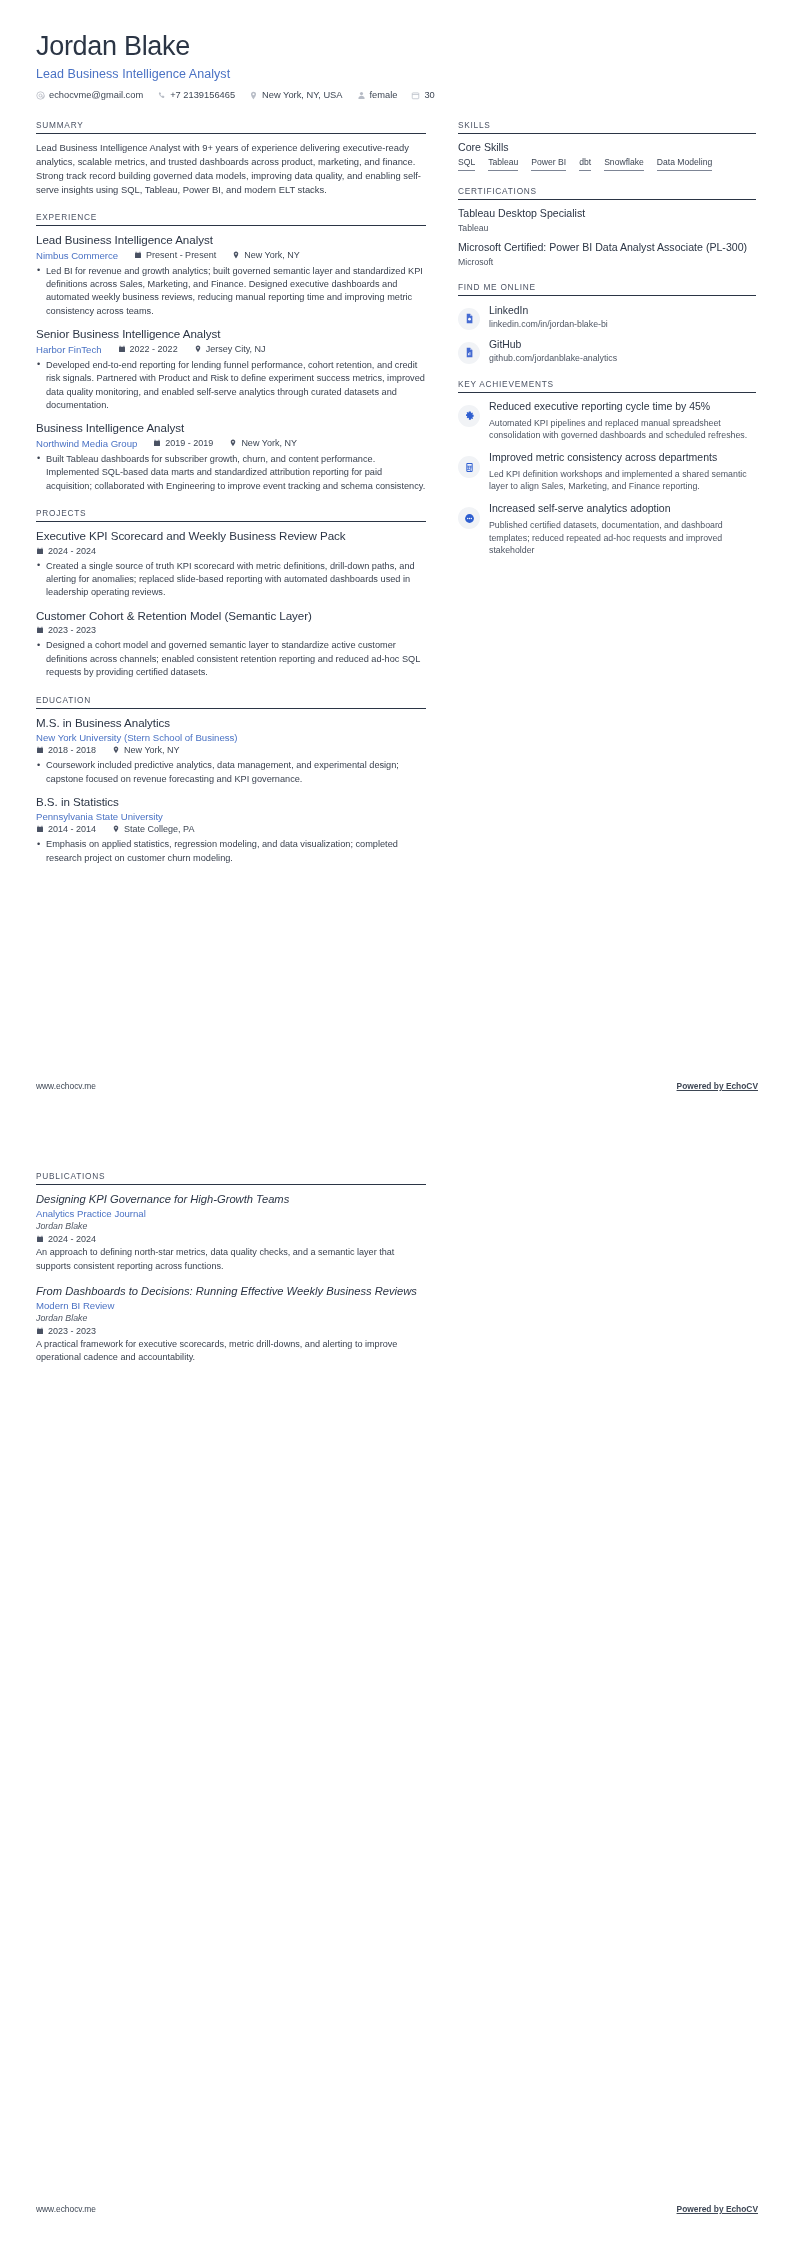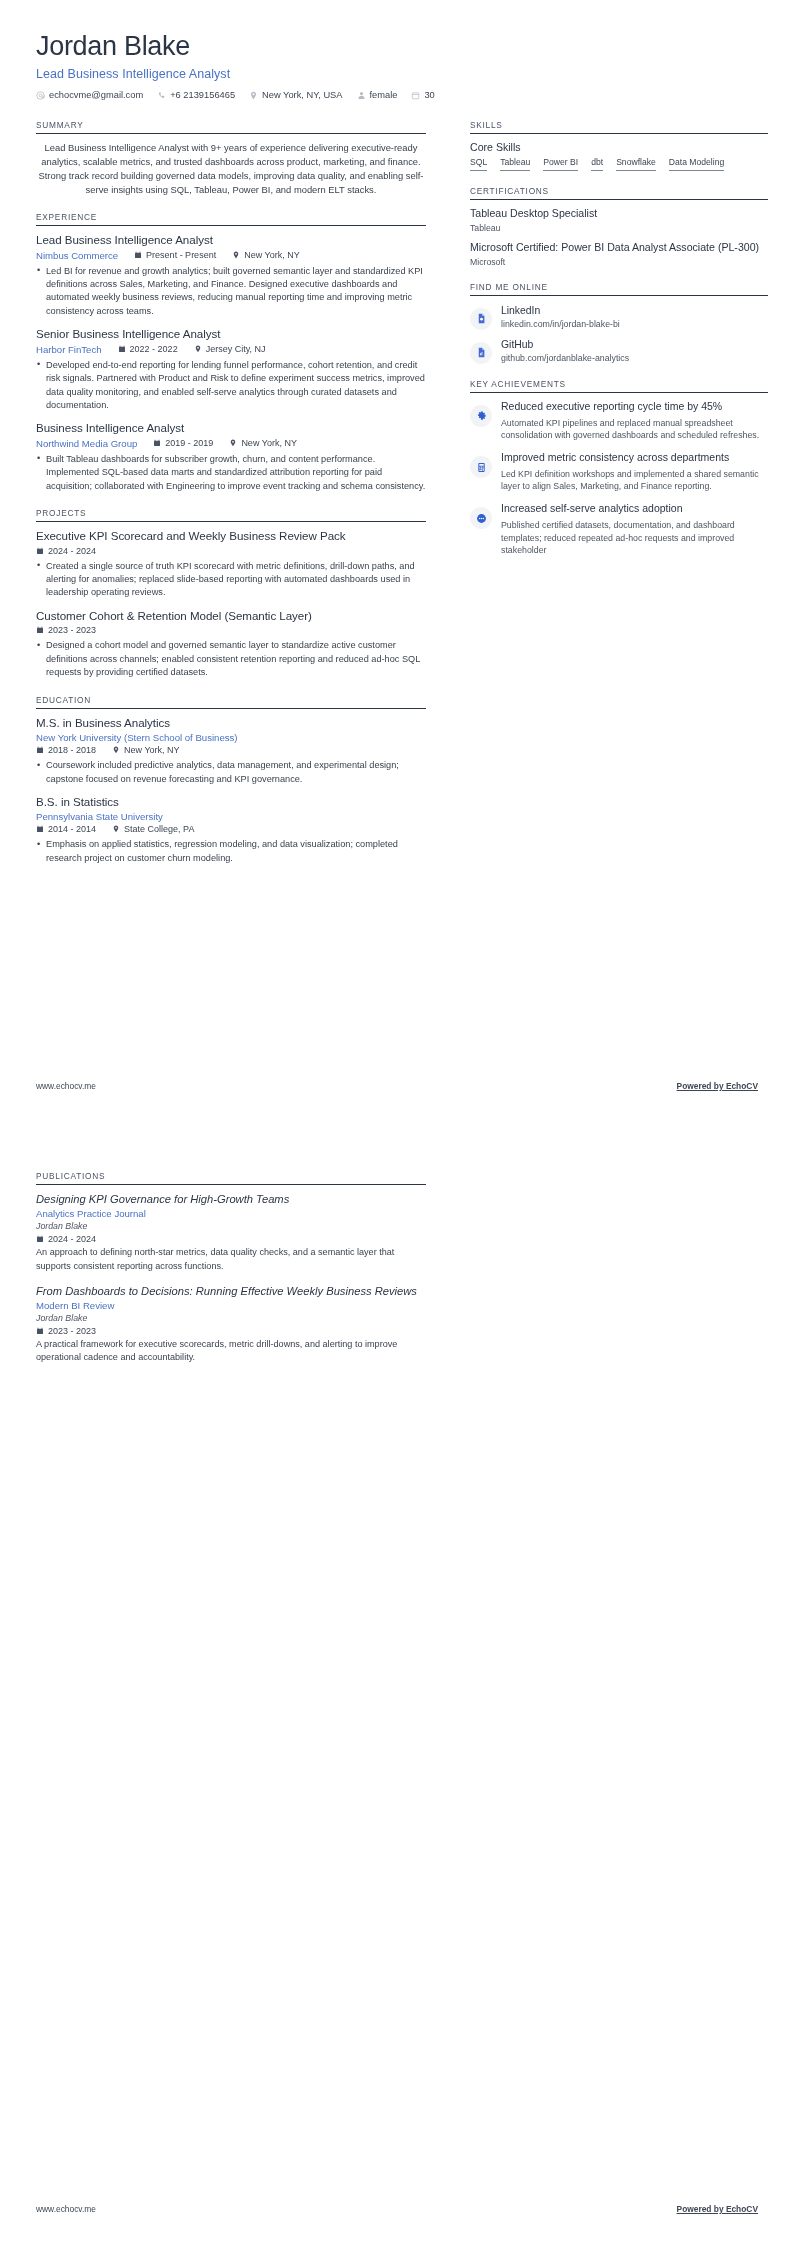--- a/index.html
+++ b/index.html
@@ -46,40 +46,39 @@
     gap: 0 14px;
     margin-top: 9px;
     font-size: 9.3px;
     color: #3d4654;
   }
   .contact-item { display: flex; align-items: center; gap: 4px; white-space: nowrap; }
   .ci-ic { display: inline-flex; width: 9px; height: 9px; color: #b7bcc6; }
   .ci-ic svg { width: 100%; height: 100%; display: block; }
 
   
-  .cols { display: flex; gap: 44px; margin-top: 20px; align-items: flex-start; }
+  .cols { display: flex; gap: 32px; margin-top: 20px; align-items: flex-start; }
   .col-left { width: 390px; flex: 0 0 390px; }
   .col-right { width: 298px; flex: 0 0 298px; }
 
   .sec { margin-bottom: 15px; }
   .sec-title {
     font-size: 8.3px;
     letter-spacing: 0.75px;
     color: #4a5263;
     text-transform: uppercase;
     padding-bottom: 3px;
     border-bottom: 1.6px solid #2b3545;
     margin-bottom: 7px;
   }
   .body-text {
     font-size: 9.4px;
     line-height: 1.48;
     color: #3a4椒;
     color: #3a4250;
-    text-align: center;
   }
 
   
   .entry { margin-bottom: 9px; }
   .entry:last-child { margin-bottom: 0; }
   .e-title {
     font-size: 11.6px;
     color: #2b3545;
     line-height: 1.25;
     letter-spacing: -0.05px;
@@ -207,21 +206,21 @@
           </span>
           <span>echocvme@gmail.com</span>
         </div>
 
         <div class="contact-item">
           <span class="ci-ic">
             <svg viewBox="0 0 16 16" fill="currentColor">
               <path d="M4.2 2.4c.5-.4 1.2-.3 1.6.2l1.1 1.5c.3.4.3 1 -.1 1.4l-.7.7c-.2.2-.2.4-.1.6.5 1 1.5 2 2.5 2.5.2.1.4.1.6-.1l.7-.7c.4-.4 1-.4 1.4-.1l1.5 1.1c.5.4.6 1.1.2 1.6l-.6.8c-.5.6-1.3.8-2 .6C7.6 11.4 4.6 8.4 3.4 5c-.3-.7 0-1.5.6-2z"></path>
             </svg>
           </span>
-          <span>+6 2139156465</span>
+          <span>+7 2139156465</span>
         </div>
 
         <div class="contact-item">
           <span class="ci-ic">
             <svg viewBox="0 0 16 16" fill="currentColor">
               <path d="M8 1.2c-2.5 0-4.5 2-4.5 4.5 0 3.3 4.5 9 4.5 9s4.5-5.7 4.5-9c0-2.5-2-4.5-4.5-4.5zm0 6.3a1.8 1.8 0 1 1 0-3.6 1.8 1.8 0 0 1 0 3.6z"></path>
             </svg>
           </span>
           <span>New York, NY, USA</span>
         </div>

